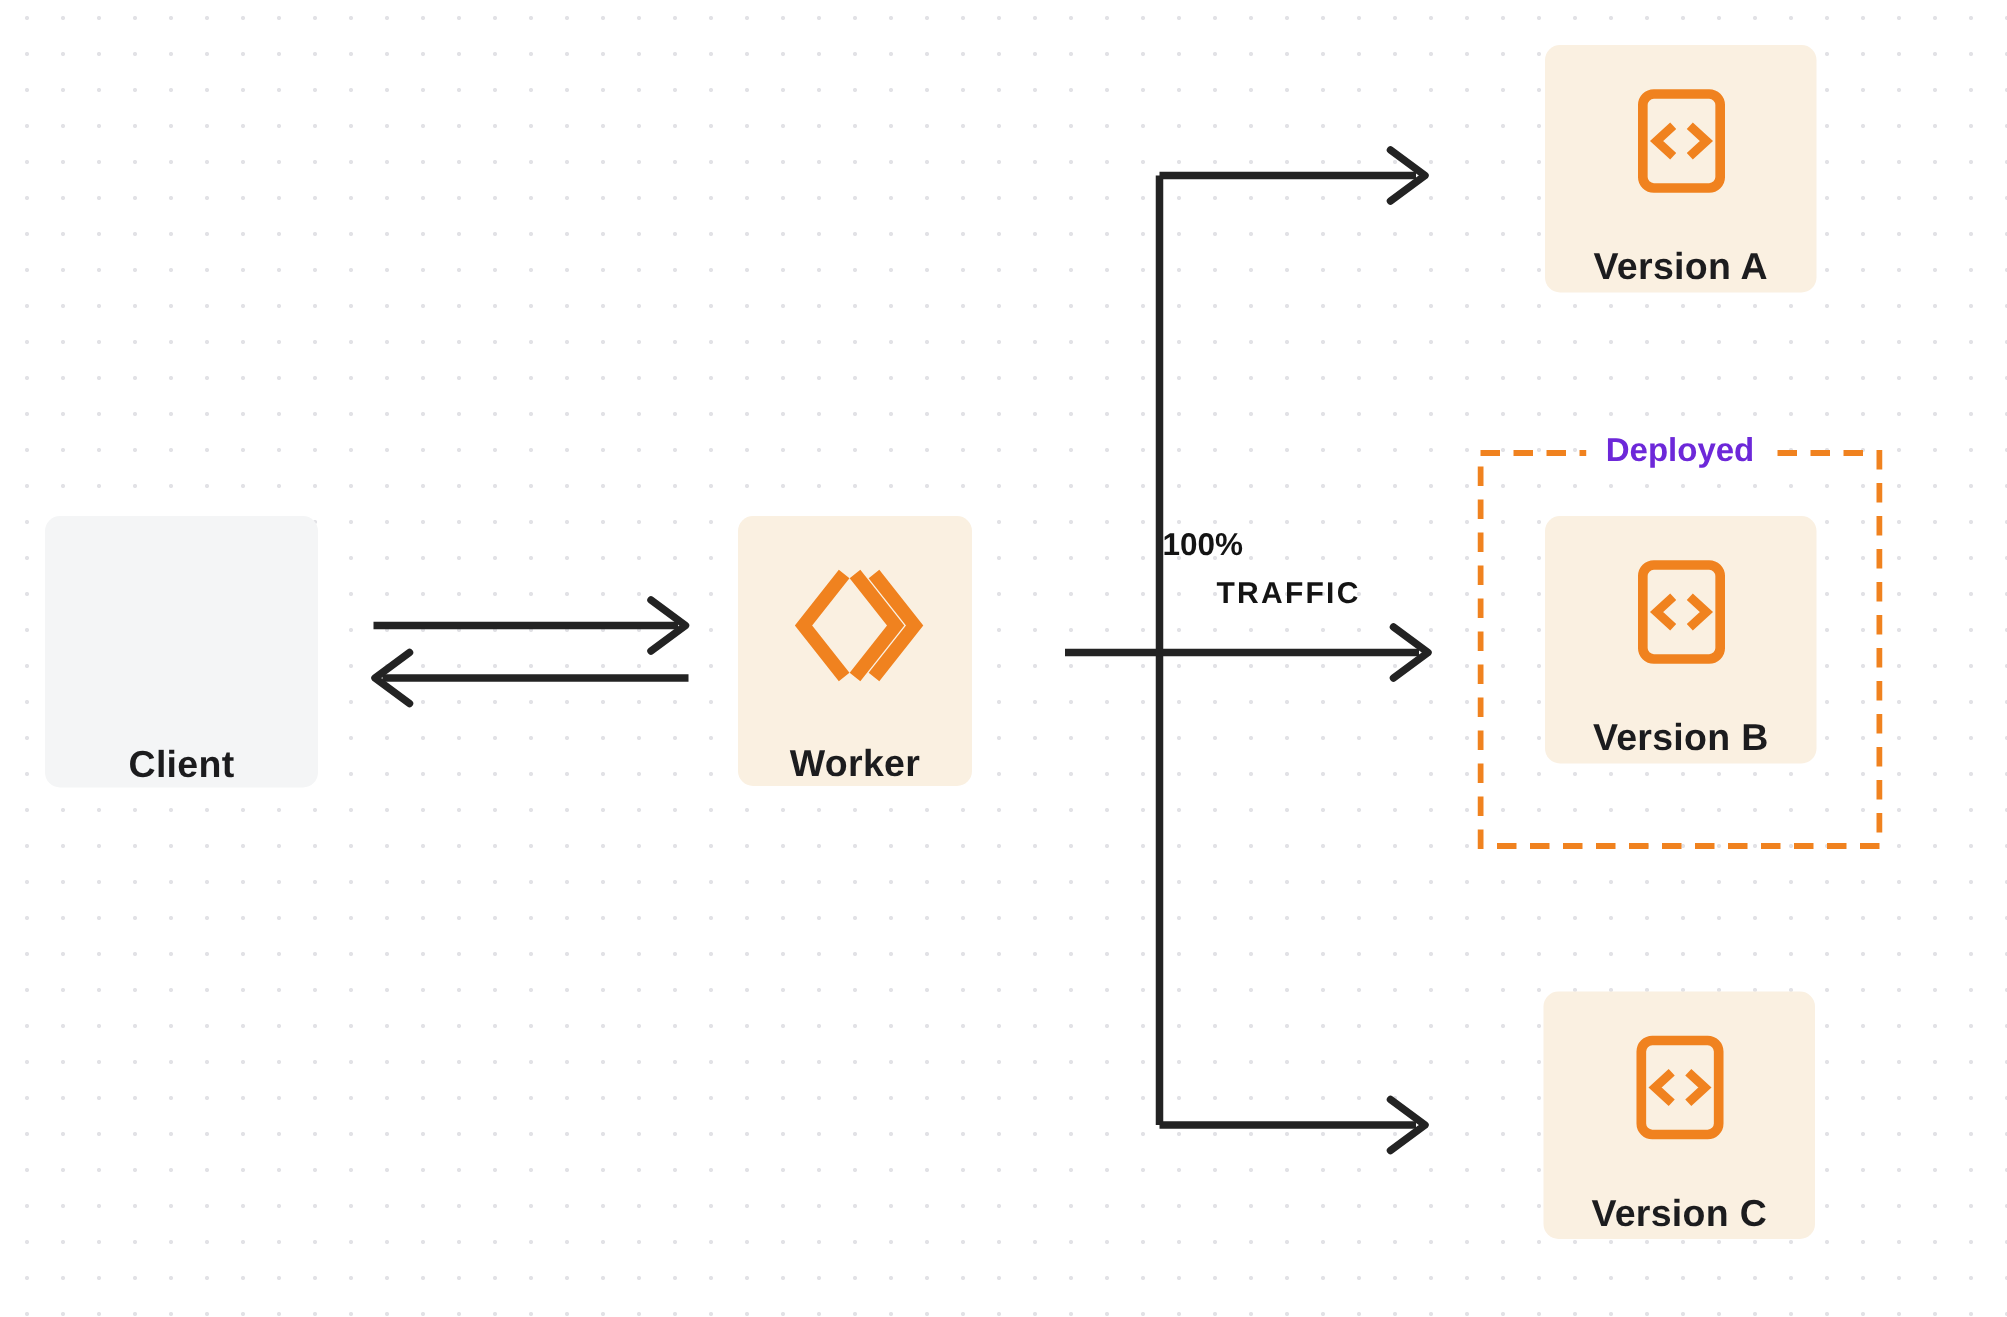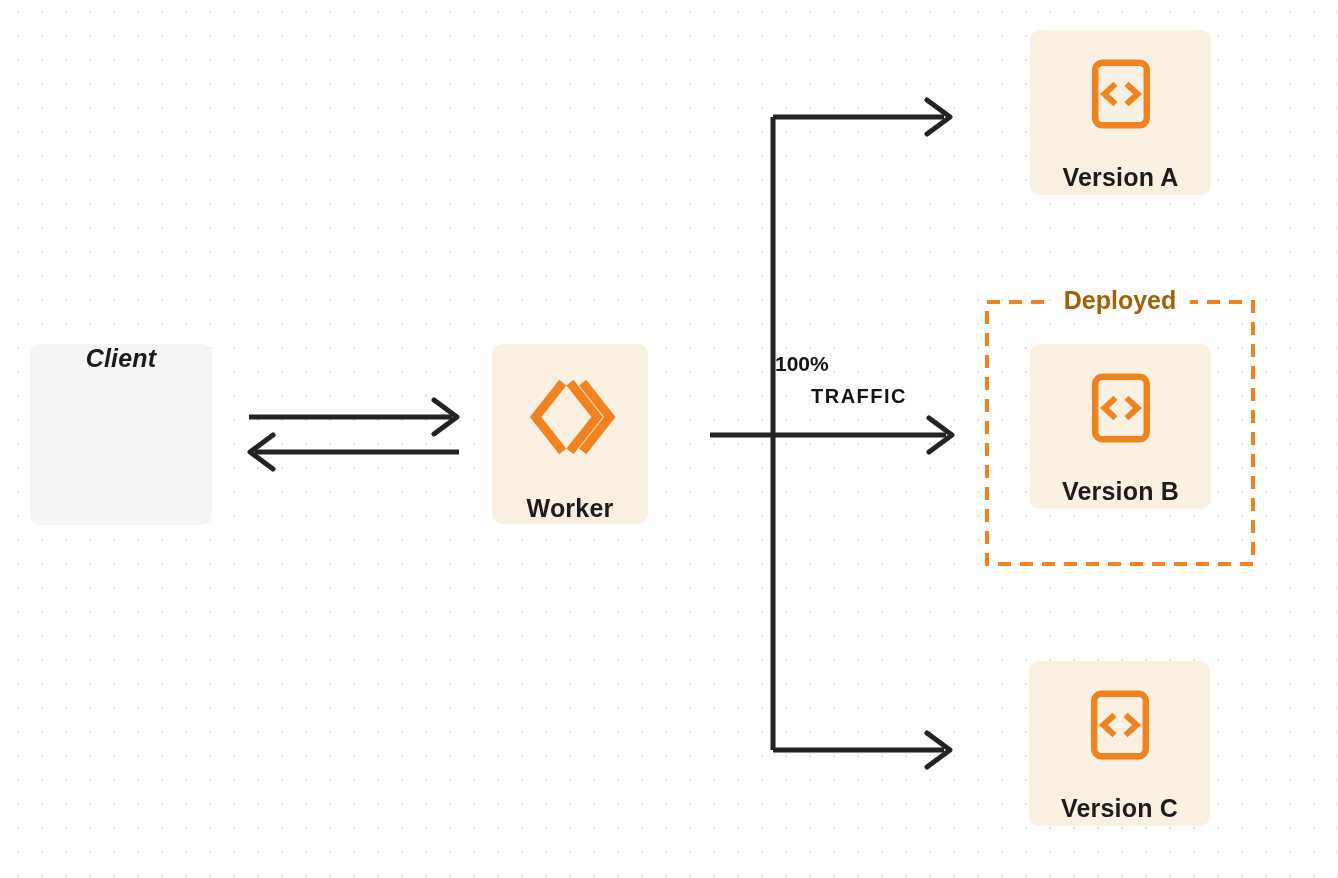--- a/index.html
+++ b/index.html
@@ -9,33 +9,33 @@
     background-color:#ffffff;
     background-image:radial-gradient(circle,#e2e2e6 1.3px,transparent 1.5px);
     background-size:24px 24px;
     background-position:6px 0px;
     font-family:"Liberation Sans","DejaVu Sans",sans-serif;
     overflow:hidden;
   }
   .arrow-layer{position:absolute;left:0;top:0;width:1338px;height:878px;pointer-events:none;}
   .node{position:absolute;border-radius:10px;display:flex;flex-direction:column;align-items:center;box-sizing:border-box;}
   .node .label{font-weight:700;font-size:25px;color:#1c1c1e;letter-spacing:.2px;}
-  .client{left:30px;top:344px;width:182px;height:181px;background:#f4f5f6;justify-content:flex-start;font-style:italic;}
+  .client{left:30px;top:344px;width:182px;height:181px;background:#f4f5f6;justify-content:flex-end;}
   .worker{left:492px;top:344px;width:156px;height:180px;background:#faf0e1;padding-top:31px;}
   .worker .label{margin-top:31px;}
   .version{width:181px;height:165px;background:#faf0e1;padding-top:29px;}
   .version .label{margin-top:30px;}
   .version-a{left:1030px;top:30px;}
   .version-b{left:1030px;top:344px;}
   .version-c{left:1029px;top:661px;}
   .deployed-box{position:absolute;left:985px;top:300px;width:270px;height:266px;}
   .deployed-label{
     position:absolute;left:50%;top:0;transform:translate(-50%,-50%);
     background:#ffffff;padding:0 13px;white-space:nowrap;
-    color:#a16207;font-weight:700;font-size:25px;
+    color:#6d28d9;font-weight:700;font-size:22px;
   }
   .traffic-label{position:absolute;left:775px;top:351px;width:180px;text-align:left;color:#141414;}
   .traffic-percent{font-weight:700;font-size:21px;line-height:1.2;}
   .traffic-word{font-weight:700;font-size:20px;letter-spacing:1.5px;margin-top:9px;padding-left:36px;}
 </style>
 </head>
 <body>
 
 <div class="canvas">
 

